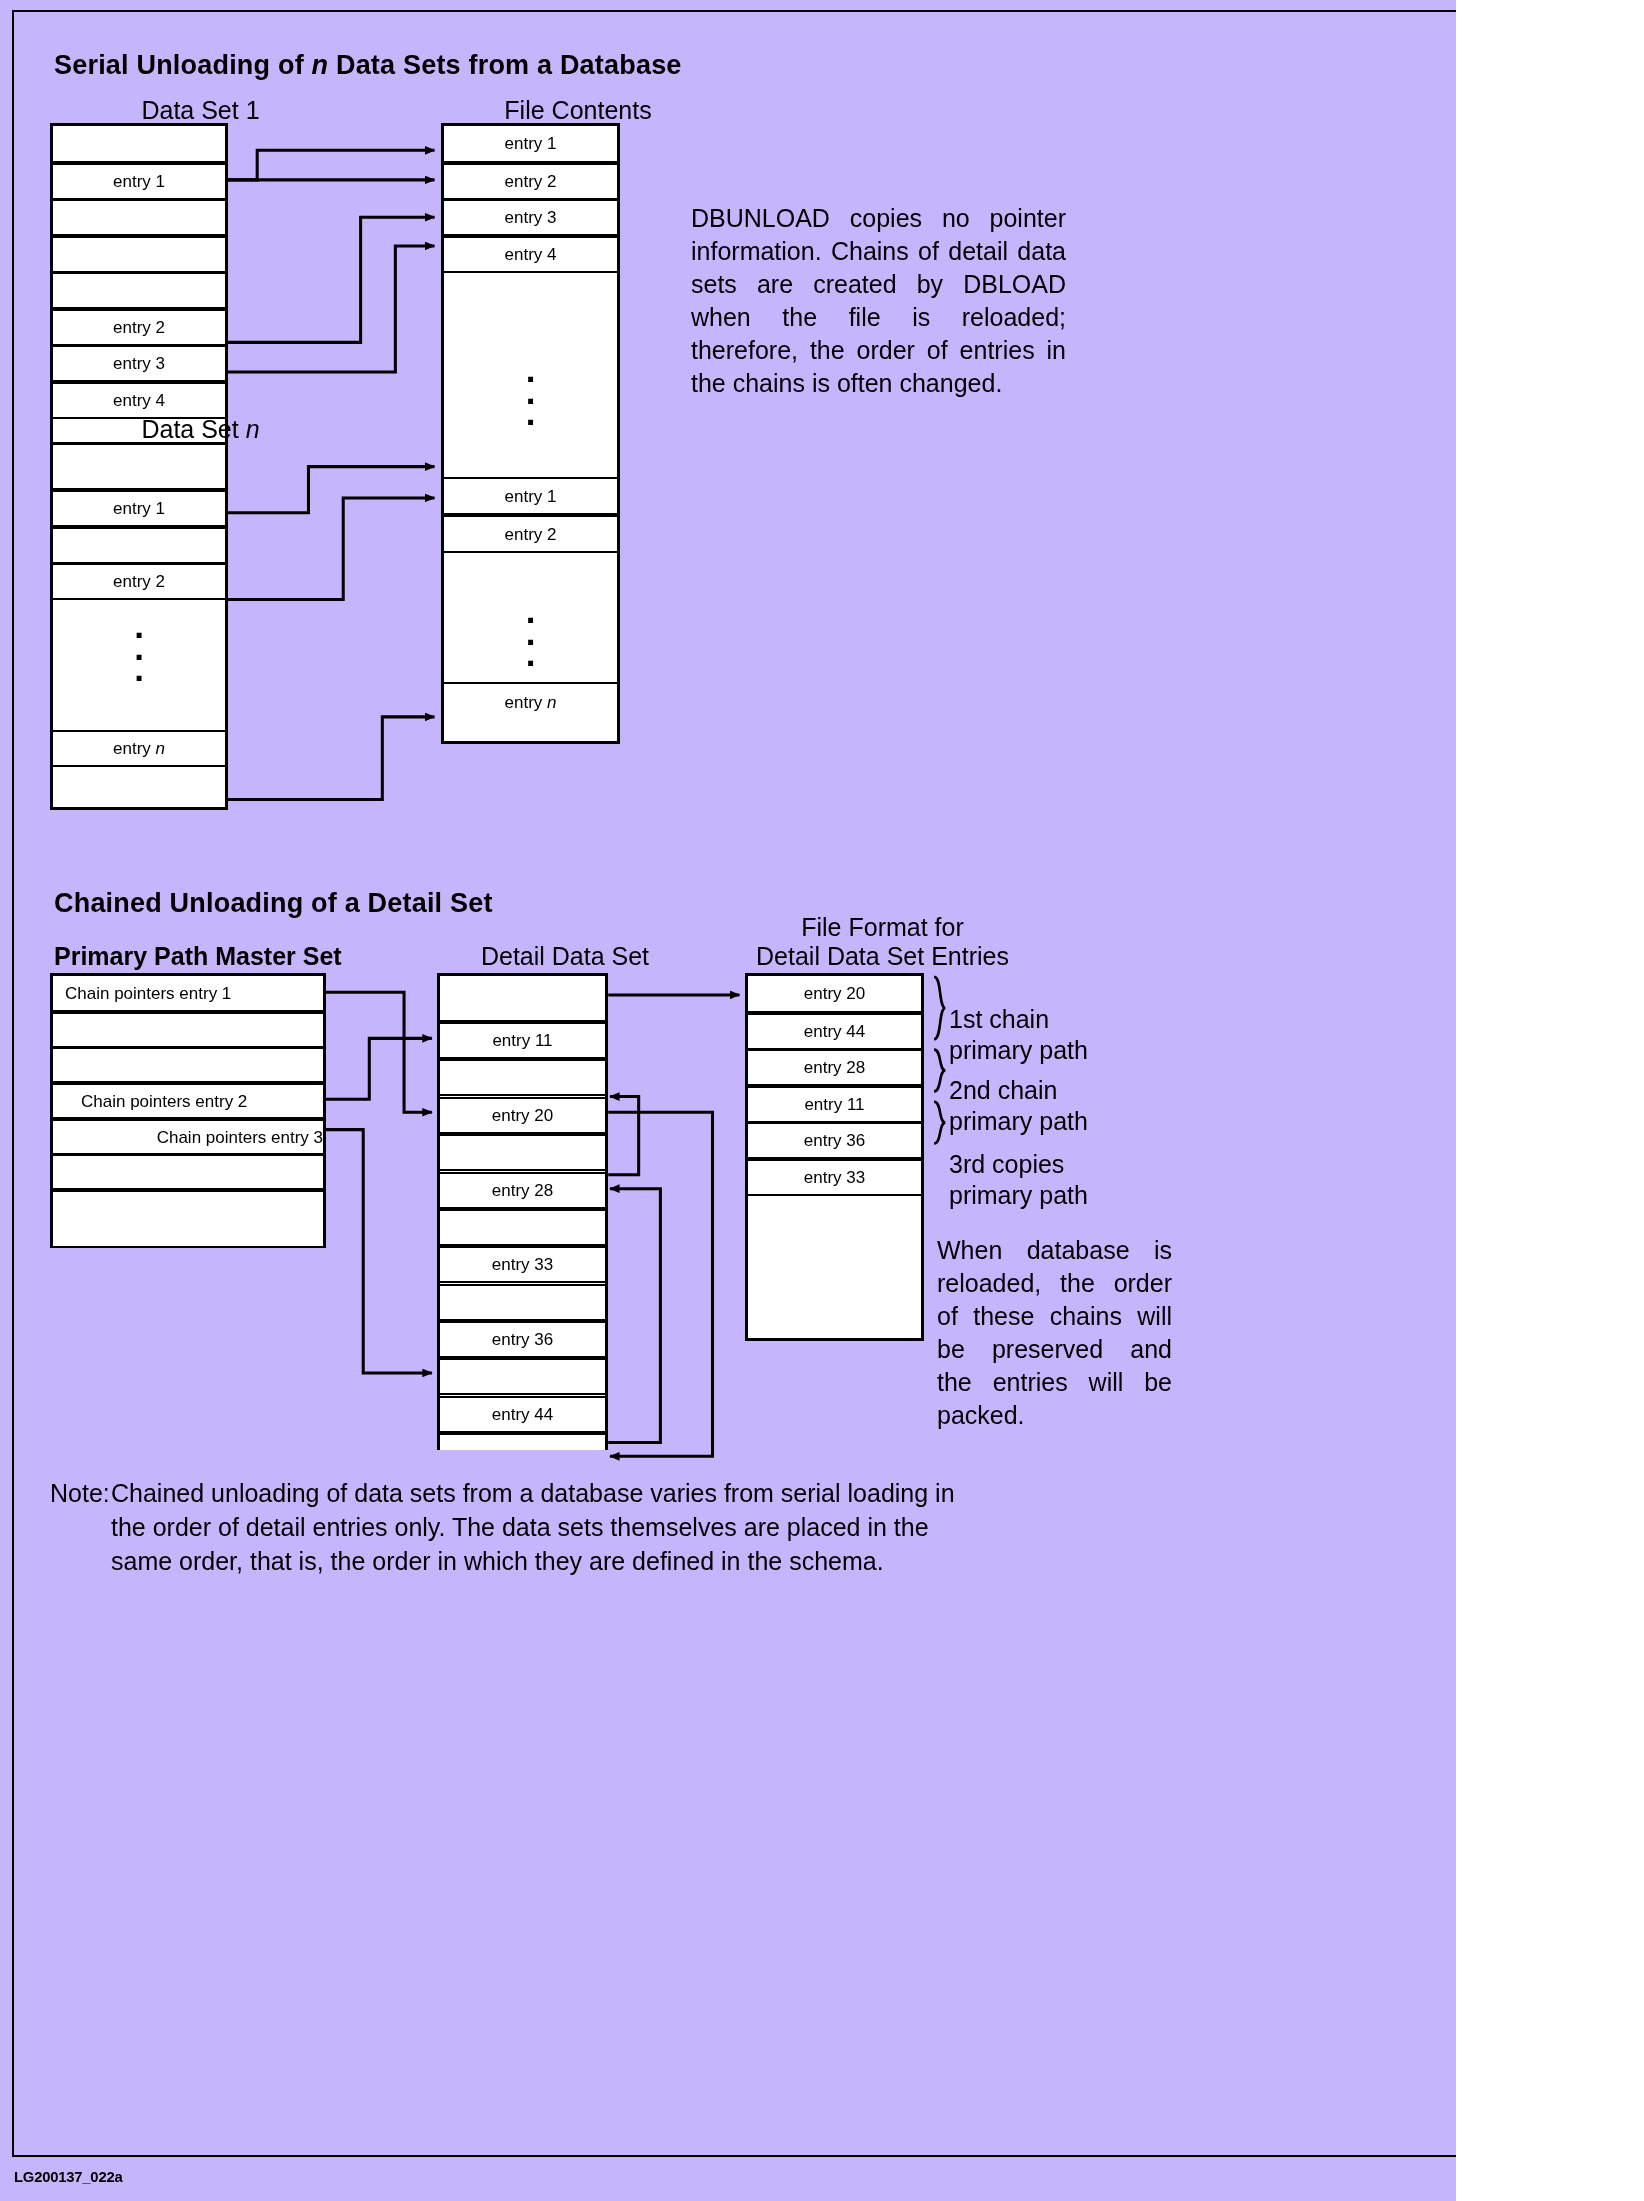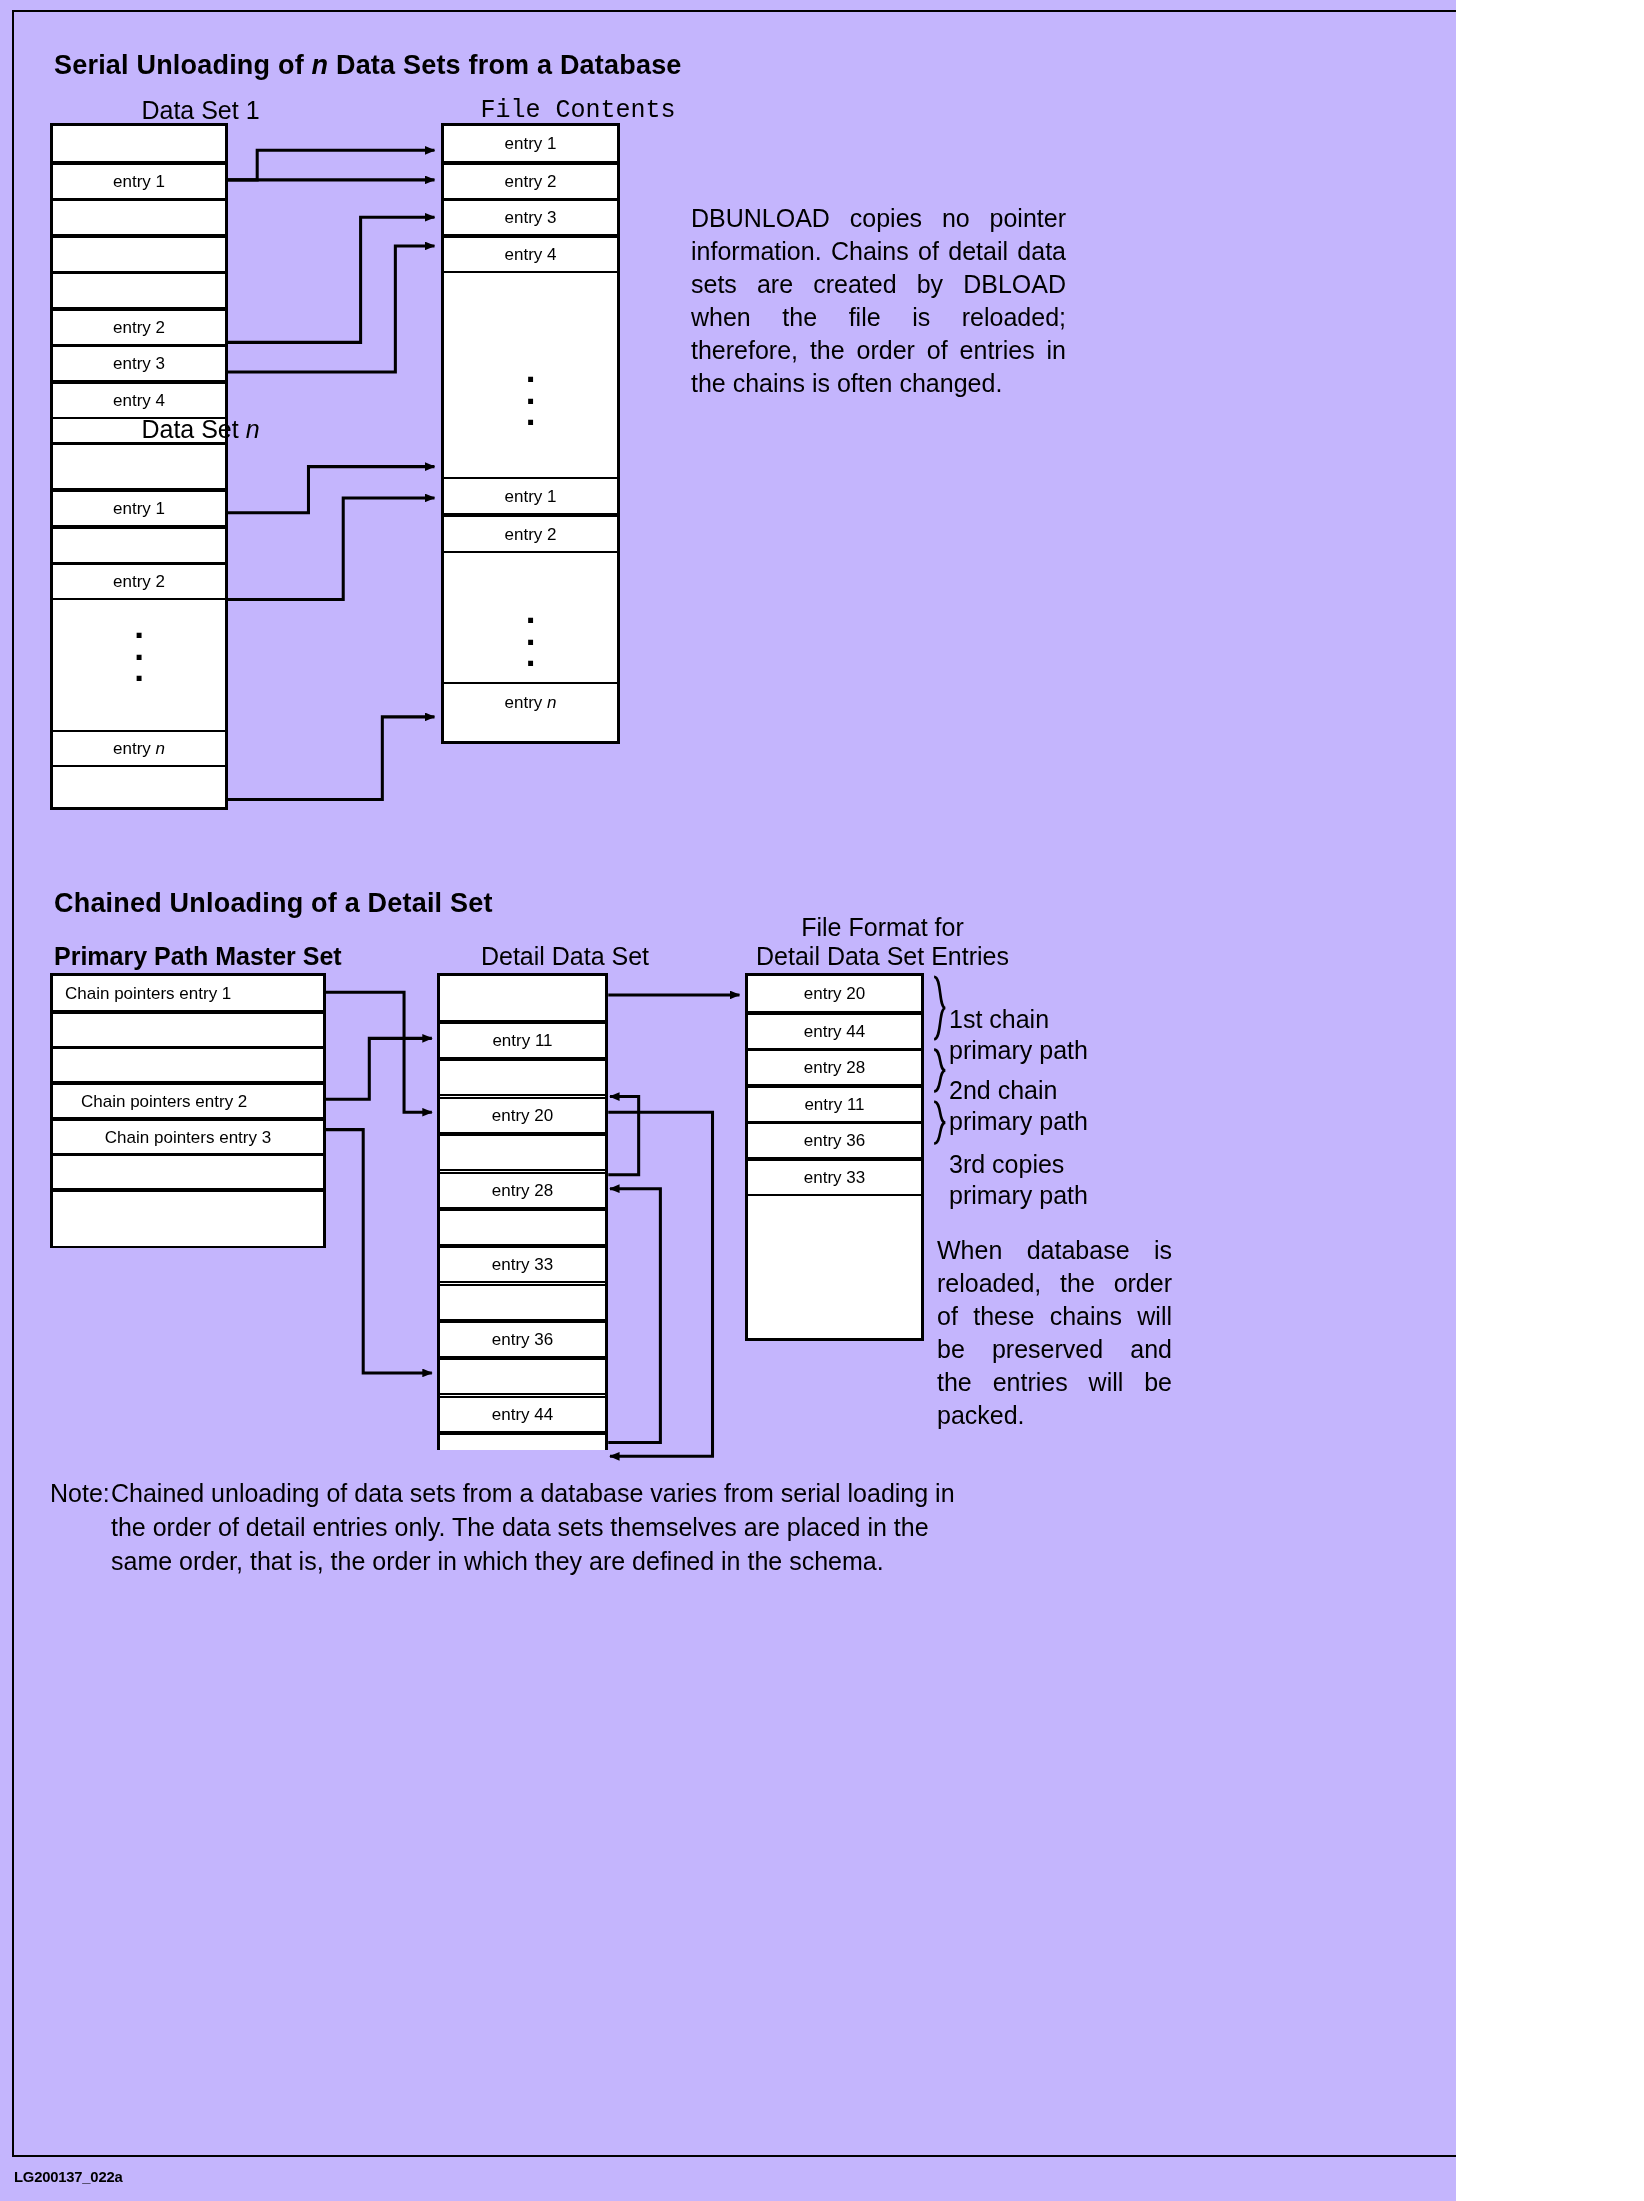--- a/index.html
+++ b/index.html
@@ -110,21 +110,21 @@
 <div id="page">
   <div class="frame"></div>
 
   <div class="sec-title" style="left:54px; top:50px;">
     <span>Serial Unloading of <i>n</i> Data Sets from a Database</span>
   </div>
 
   <div class="hdr" style="left:83px; top:96px; width:235px;">
     <span>Data Set 1</span>
   </div>
-  <div class="hdr" style="left:452px; top:96px; width:252px;font-family:Liberation Mono, monospace;">
+  <div class="hdr" style="left:452px; top:96px; width:252px;">
     <span>File Contents</span>
   </div>
 
   <div class="box" style="left:50px; top:123px; width:178px; height:346px;">
     <div class="cell nb-top" style="top:0px; height:37px;"></div>
     <div class="cell" style="top:37px; height:37px;">
         <span>entry 1</span>
       </div>
     <div class="cell" style="top:73px; height:37px;"></div>
     <div class="cell" style="top:110px; height:37px;"></div>
@@ -208,21 +208,21 @@
 
   <div class="box" style="left:50px; top:973px; width:276px; height:275px;">
     <div class="cell nb-top" style="top:0px; height:36px; justify-content:flex-start; padding-left:12px;">
         <span>Chain pointers entry 1</span>
       </div>
     <div class="cell" style="top:36px; height:36px;"></div>
     <div class="cell" style="top:71px; height:36px;"></div>
     <div class="cell" style="top:107px; height:36px; justify-content:flex-start; padding-left:28px;">
         <span>Chain pointers entry 2</span>
       </div>
-    <div class="cell" style="top:143px; height:36px; justify-content:center; ">
+    <div class="cell" style="top:143px; height:36px; justify-content:flex-end; ">
         <span>Chain pointers entry 3</span>
       </div>
     <div class="cell" style="top:178px; height:36px;"></div>
     <div class="cell nb-bot" style="top:214px; height:56px;"></div>
   </div>
 
   <div class="box" style="left:437px; top:973px; width:171px; height:477px;">
     <div class="cell nb-top" style="top:0px; height:46px;"></div>
     <div class="cell" style="top:46px; height:37px;">
         <span>entry 11</span>

